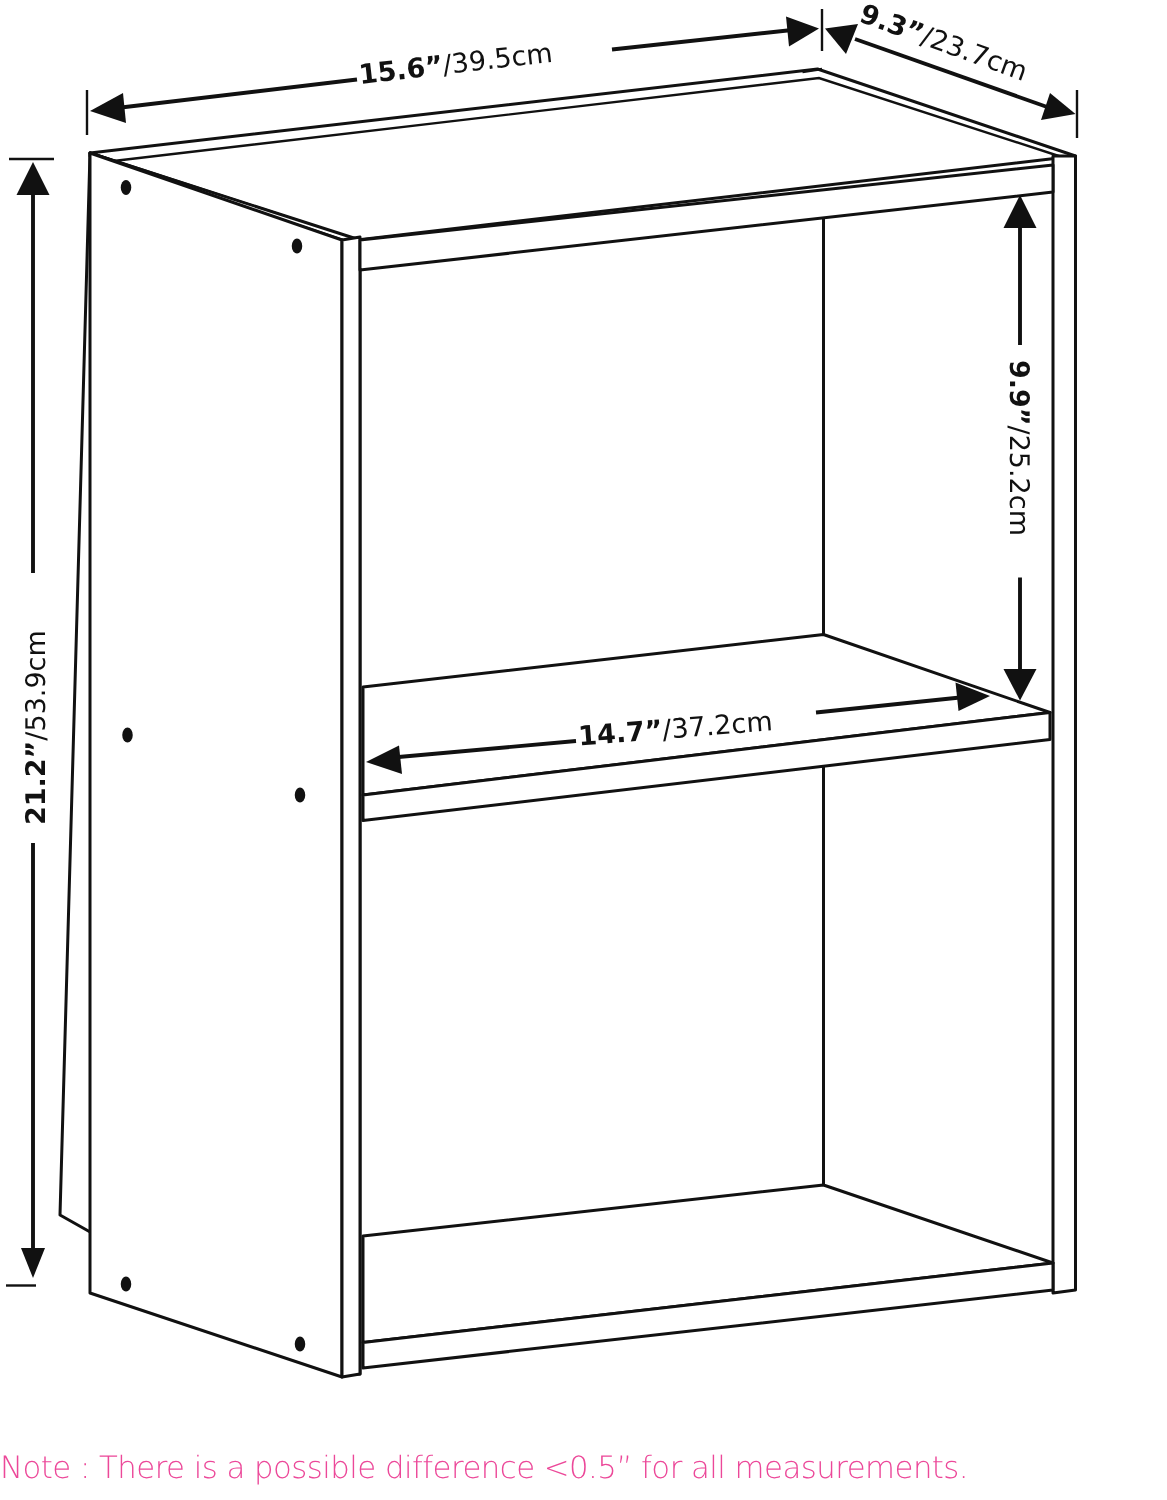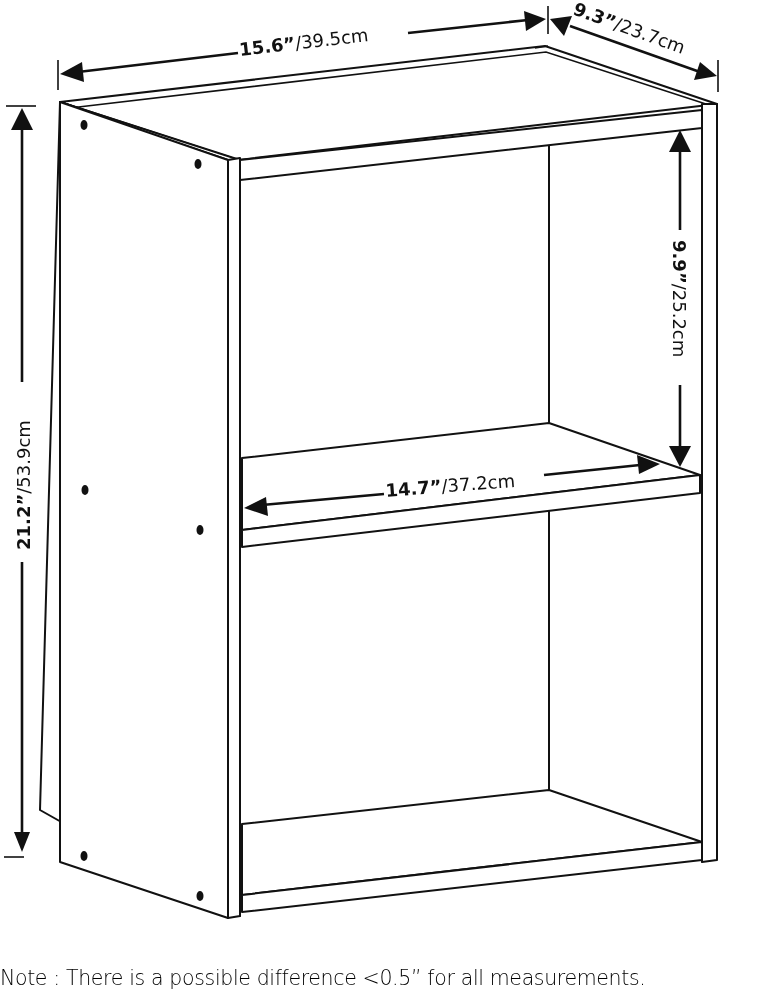--- a/index.html
+++ b/index.html
@@ -1,19 +1,19 @@
 <!DOCTYPE html>
 <html><head>
   <meta charset="utf-8">
   <style>
     html, body { margin:0; padding:0; background:#ffffff; }
     body { width:778px; height:1000px; position:relative; overflow:hidden;
            font-family: "DejaVu Sans", sans-serif; }
     #diagram { position:absolute; left:0; top:0; width:778px; height:1000px; }
-    .note { position:absolute; left:0; top:966px; width:778px; font-size:20.5px; color:#000000;
+    .note { position:absolute; left:0; top:966px; width:778px; font-size:20.5px; color:#ec4899;
             font-family: "DejaVu Sans", sans-serif; letter-spacing:-0.35px; white-space:nowrap; font-weight:300; }
     svg text { font-family: "DejaVu Sans", sans-serif; fill:#111; }
     .b { font-weight:bold; }
     .ln { stroke:#111; stroke-width:2; fill:none; stroke-linejoin:round; stroke-linecap:round; }
     .thin { stroke:#111; stroke-width:1.6; fill:none; }
     .dim { stroke:#111; stroke-width:2.6; fill:none; }
     .ah { fill:#111; stroke:none; }
     .face { fill:#ffffff; stroke:#111; stroke-width:2; stroke-linejoin:round; }
   </style>
 </head>

